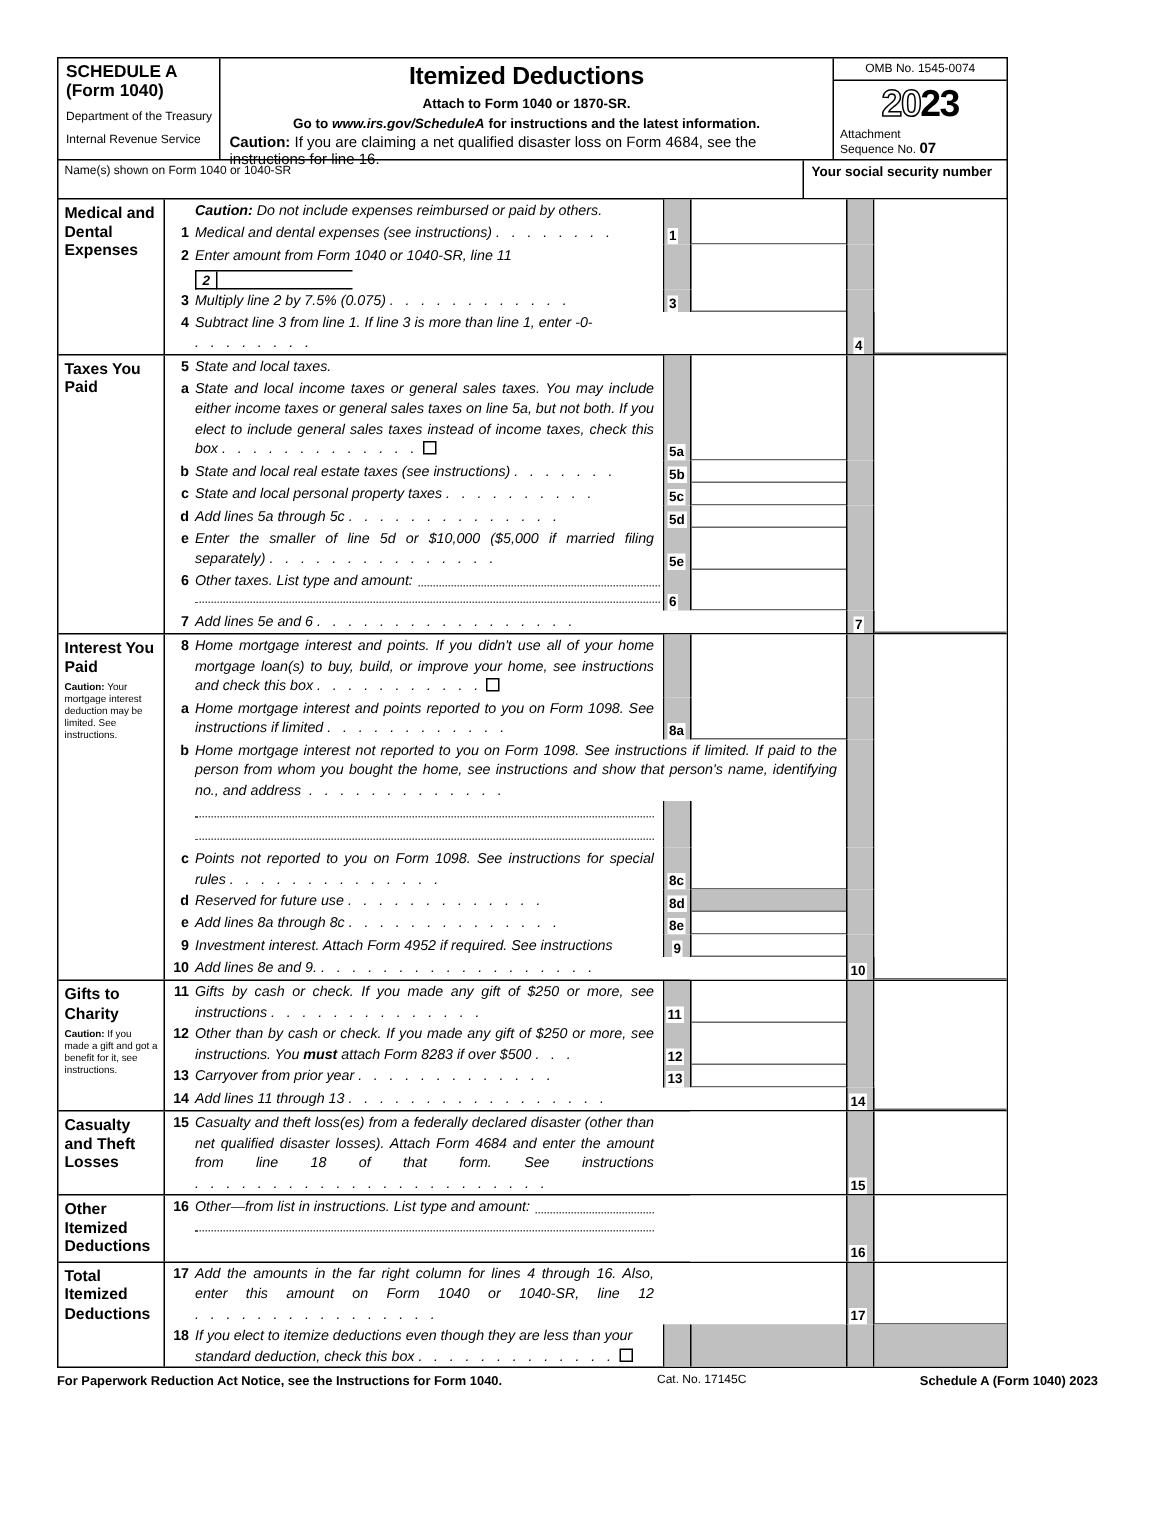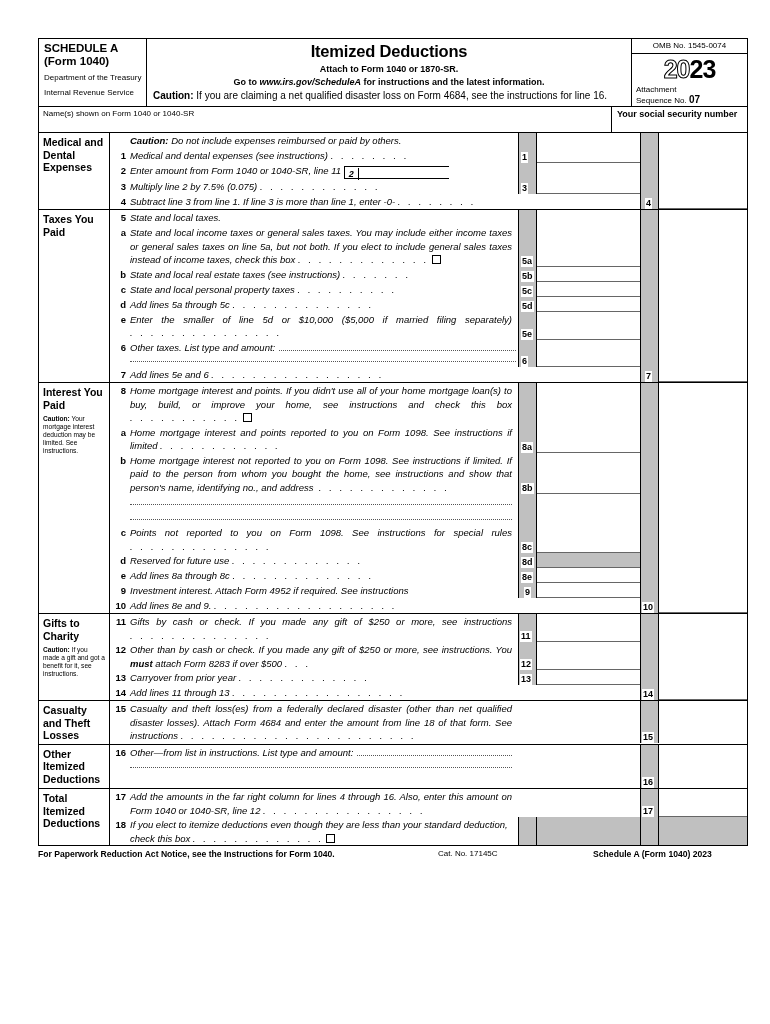--- a/index.html
+++ b/index.html
@@ -5,21 +5,21 @@
   * { box-sizing: border-box; }
   html, body { margin:0; padding:0; }
   body {
     width:770px; height:1024px;
     background:#ffffff;
     font-family:"Liberation Sans", sans-serif;
     color:#000;
     -webkit-font-smoothing:none;
   }
   .page { position:relative; width:770px; height:1024px; padding:0; }
-  .form { position:absolute; left:38px; top:38px; width:710px; }
+  .form { position:absolute; left:38px; top:38px; width:634px; }
 
   
   .hdr { display:flex; border:1.6px solid #000; border-bottom:none; height:68px; }
   .hdr-left { width:108px; padding:3px 0 0 5px; border-right:1.2px solid #000; }
   .hdr-left .sa { font-size:11.5px; font-weight:bold; line-height:13px; }
   .hdr-left .dept { font-size:8px; line-height:9.5px; margin-top:5px; }
   .hdr-mid { flex:1; position:relative; padding-top:3px; border-right:1.2px solid #000; }
   .hdr-mid .title { text-align:center; font-size:16.5px; font-weight:bold; letter-spacing:-0.2px; }
   .hdr-mid .sub1 { text-align:center; font-size:9px; font-weight:bold; margin-top:3px; }
   .hdr-mid .sub2 { text-align:center; font-size:9px; font-weight:bold; margin-top:2.5px; }
@@ -76,21 +76,21 @@
 
   .inlinebox { display:inline-block; border:1.2px solid #000; border-right:none; height:13px;
                vertical-align:-3px; position:relative; }
   .inlinebox .n { display:inline-block; font-size:9px; font-weight:bold; padding:0 4px;
                   border-right:1.2px solid #000; line-height:12px; }
 
   
   .footer { display:flex; font-size:8.6px; font-weight:bold; margin-top:3px; width:694px; }
   .footer .f1 { flex:0 0 400px; }
   .footer .f2 { flex:0 0 135px; font-weight:normal; font-size:8px; }
-  .footer .f3 { flex:1; text-align:center; }
+  .footer .f3 { flex:1; text-align:right; }
 </style>
 </head>
 <body>
 
 <div class="page">
 <div class="form">
 
   <div class="hdr">
     <div class="hdr-left">
       <div class="sa">SCHEDULE A</div>
@@ -333,26 +333,20 @@
                 </div>
             <div class="amt hrl"></div>
           </div>
           <div class="divcol"></div>
           <div class="farcol"></div>
         </div>
 
         <div class="row">
           <div class="no sub">b</div>
           <div class="txt just" style="padding-right:6px;"><span>Home mortgage interest not reported to you on Form 1098. See instructions if limited. If paid to the person from whom you bought the home, see instructions and show that person's name, identifying no., and address</span><span class="dots">&nbsp;.&nbsp;.&nbsp;.&nbsp;.&nbsp;.&nbsp;.&nbsp;.&nbsp;.&nbsp;.&nbsp;.&nbsp;.&nbsp;.&nbsp;.</span></div>
-          <div class="amtcol">
-            <div class="lbl">
-                  <span>8b</span>
-                </div>
-            <div class="amt hrl"></div>
-          </div>
           <div class="divcol"></div>
           <div class="farcol"></div>
         </div>
 
         <div class="row">
           <div class="no"></div>
           <div class="txt" style="padding-right:6px;">
             <div style="height:15px;"><span class="dotline" style="width:100%;margin-top:9px;"></span></div>
             <div style="height:15px;"><span class="dotline" style="width:100%;margin-top:9px;"></span></div>
           </div>

